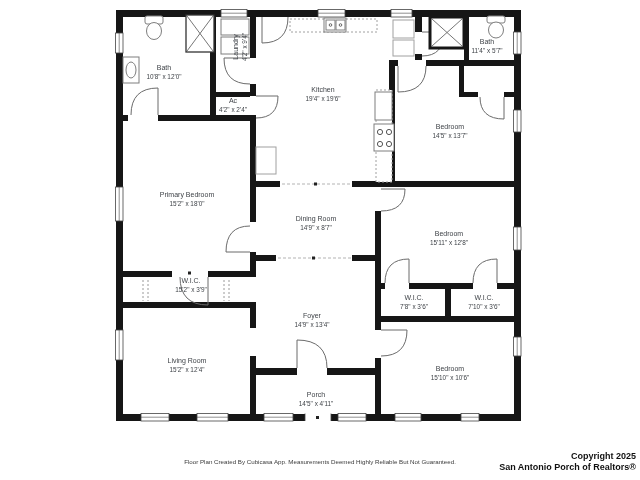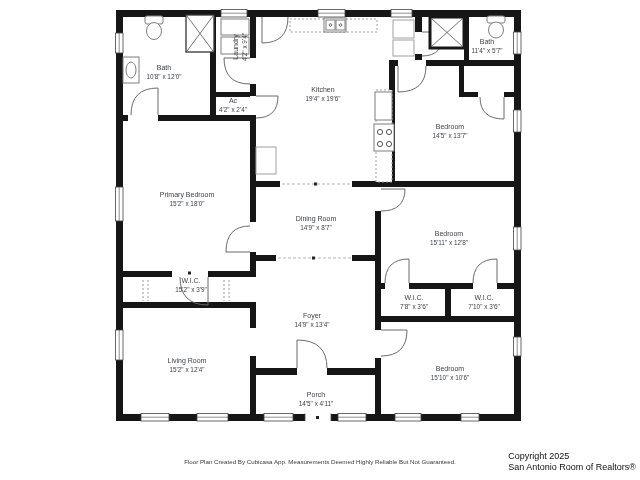--- a/index.html
+++ b/index.html
@@ -6,21 +6,21 @@
   #stage{position:relative;width:640px;height:480px;background:#fff;overflow:hidden;
          font-family:"Liberation Sans", sans-serif;}
   #plan-svg{position:absolute;left:0;top:0;}
   .room-label{position:absolute;transform:translate(-50%,-50%);text-align:center;
               color:#3f4348;white-space:nowrap;line-height:1.4;pointer-events:none;}
   .room-label .rname{display:block;font-size:7px;}
   .room-label .rdims{display:block;font-size:6.4px;}
   .room-label.rot{transform:translate(-50%,-50%) rotate(-90deg);}
   .disclaimer{position:absolute;left:50%;top:458px;transform:translateX(-50%);
               font-size:6.2px;color:#3a3a3a;white-space:nowrap;}
-  .copyright{position:absolute;right:4px;top:451px;font-weight:normal;
+  .copyright{position:absolute;right:4px;top:451px;text-align:right;font-weight:bold;
              font-size:9px;color:#111;line-height:1.25;}
 </style>
 </head>
 <body>
 
 <div id="stage">
 
 <svg id="plan-svg" width="640" height="480" viewBox="0 0 640 480">
 
   <g fill="#161616">
@@ -322,16 +322,16 @@
     <span class="rdims">15'10" x 10'6"</span>
   </div>
   <div class="room-label" style="left:316px;top:399px">
     <span class="rname">Porch</span>
     <span class="rdims">14'5" x 4'11"</span>
   </div>
 
   <div class="disclaimer">Floor Plan Created By Cubicasa App. Measurements Deemed Highly Reliable But Not Guaranteed.</div>
   <div class="copyright">
     <div>Copyright 2025</div>
-    <div>San Antonio Room of Realtors®</div>
+    <div>San Antonio Porch of Realtors®</div>
   </div>
 
 </div>
 
 </body></html>

